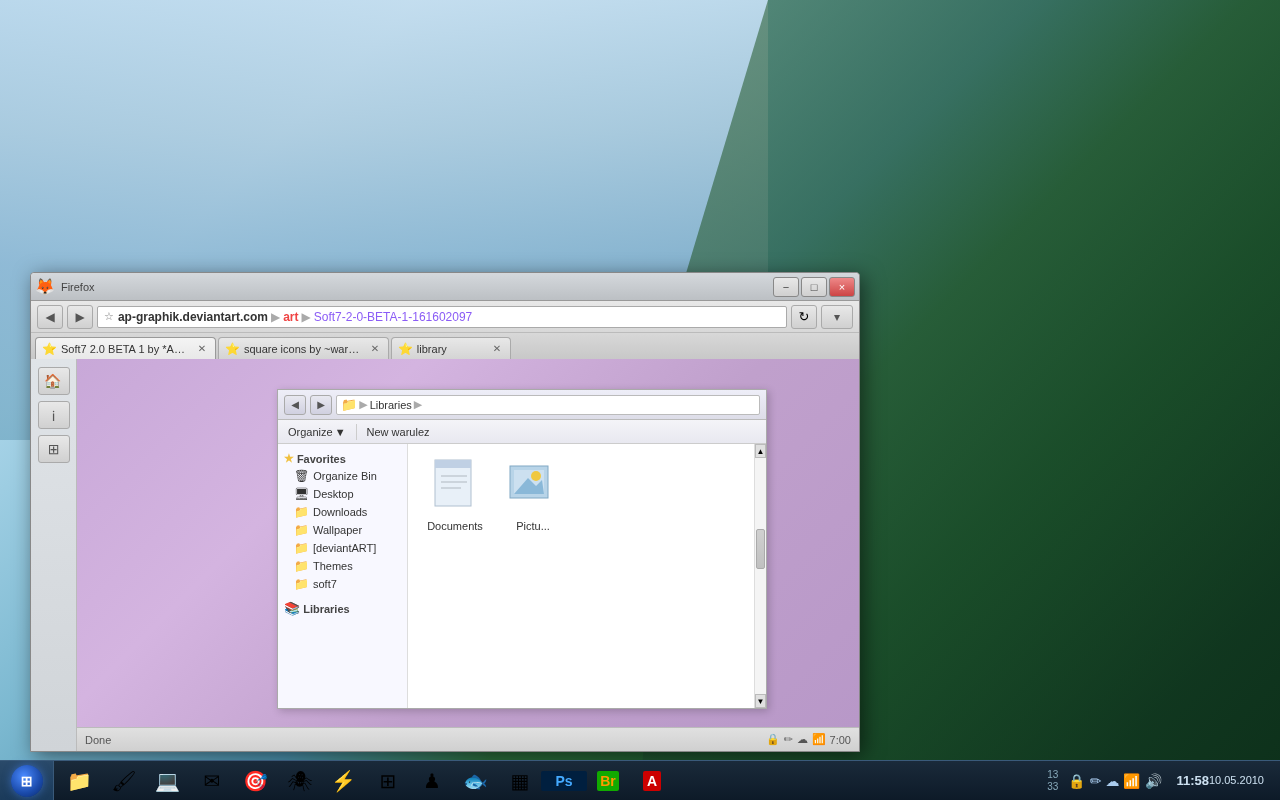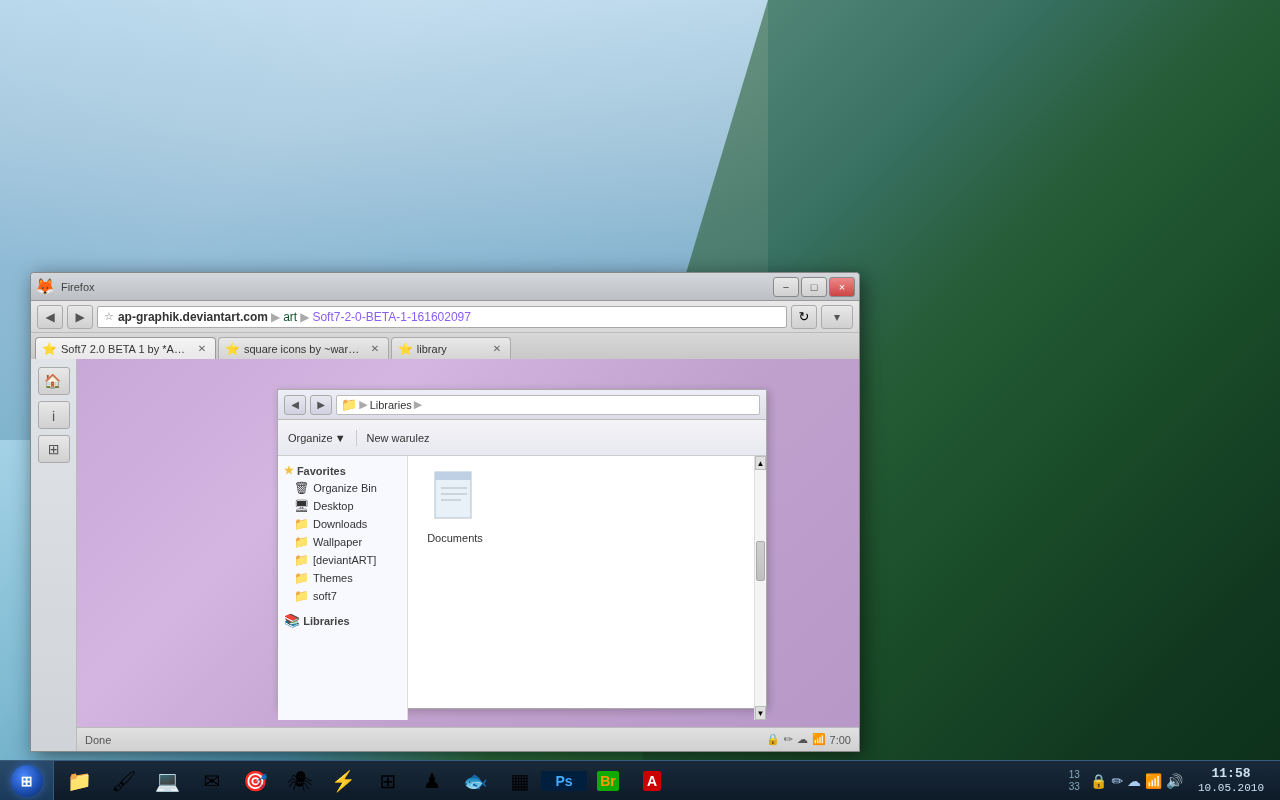--- a/index.html
+++ b/index.html
@@ -114,26 +114,25 @@
     }
 
     .system-icon {
       font-size: 14px;
       color: #aaccee;
       cursor: pointer;
     }
 
     .clock-area {
       display: flex;
-      flex-direction: column;
+      flex-direction: row;
       align-items: center;
       padding: 2px 8px;
       cursor: pointer;
       color: #cce0f0;
-      font-family: Liberation Mono, monospace;
     }
 
     .clock-time {
       font-size: 13px;
       font-weight: 600;
       line-height: 1.2;
     }
 
     .clock-date {
       font-size: 11px;
@@ -383,21 +382,21 @@
       border-radius: 2px;
       display: flex;
       align-items: center;
       padding: 0 4px;
       font-size: 11px;
       color: #333;
       gap: 2px;
     }
 
     .explorer-toolbar {
-      height: 36px;
+      height: 24px;
       background: linear-gradient(180deg, #f4f4f8, #e8e8f0);
       border-bottom: 1px solid #ccc;
       display: flex;
       align-items: center;
       padding: 0 6px;
       gap: 4px;
     }
 
     .toolbar-btn {
       font-size: 11px;
@@ -554,21 +553,21 @@
     </div>
   </div>
 
   <div class="browser-navbar">
     <div class="nav-btn">◀</div>
     <div class="nav-btn">▶</div>
     <div class="address-bar">
       <span class="address-icon">☆</span>
       <span style="font-weight:600;">ap-graphik.deviantart.com</span>
       <span style="color:#aaa;margin:0 3px;">▶</span>
-      <span style="color:#14532d;">art</span>
+      <span style="color:#ef4444;font-weight:bold;">art</span>
       <span style="color:#aaa;margin:0 3px;">▶</span>
       <span style="color:#8b5cf6;">Soft7-2-0-BETA-1-161602097</span>
     </div>
     <div class="refresh-btn">↻</div>
     <div class="nav-btn" style="width:32px;">▾</div>
   </div>
 
   <div class="browser-tabs">
     <div class="browser-tab active">
       <span class="tab-favicon">⭐</span>
@@ -673,20 +672,31 @@
                 <rect x="4" y="4" width="36" height="8" fill="#c0d0e4"></rect>
                 <line x1="10" y1="20" x2="36" y2="20" stroke="#b0b8c0" stroke-width="1"></line>
                 <line x1="10" y1="26" x2="36" y2="26" stroke="#b0b8c0" stroke-width="1"></line>
                 <line x1="10" y1="32" x2="30" y2="32" stroke="#b0b8c0" stroke-width="1"></line>
               </svg>
             </div>
             <span class="library-label">Documents</span>
           </div>
 
 
+          <div class="library-item" style="overflow:hidden;">
+            <div class="library-icon">
+              <svg width="54" height="54" viewBox="0 0 54 54">
+                <rect x="4" y="10" width="38" height="32" fill="#b8d4e8" stroke="#80a8c4" stroke-width="1"></rect>
+                <rect x="8" y="14" width="30" height="24" fill="#cce0f0"></rect>
+                <polygon points="8,38 22,22 30,30 36,24 38,38" fill="#8ab8d8"></polygon>
+                <circle cx="30" cy="20" r="5" fill="#f0c840"></circle>
+              </svg>
+            </div>
+            <span class="library-label">Pictu...</span>
+          </div>
         </div>
 
         <div class="explorer-scrollbar">
           <div class="scroll-btn">▲</div>
           <div class="scroll-track">
             <div class="scroll-thumb"></div>
           </div>
           <div class="scroll-btn">▼</div>
         </div>
       </div>

